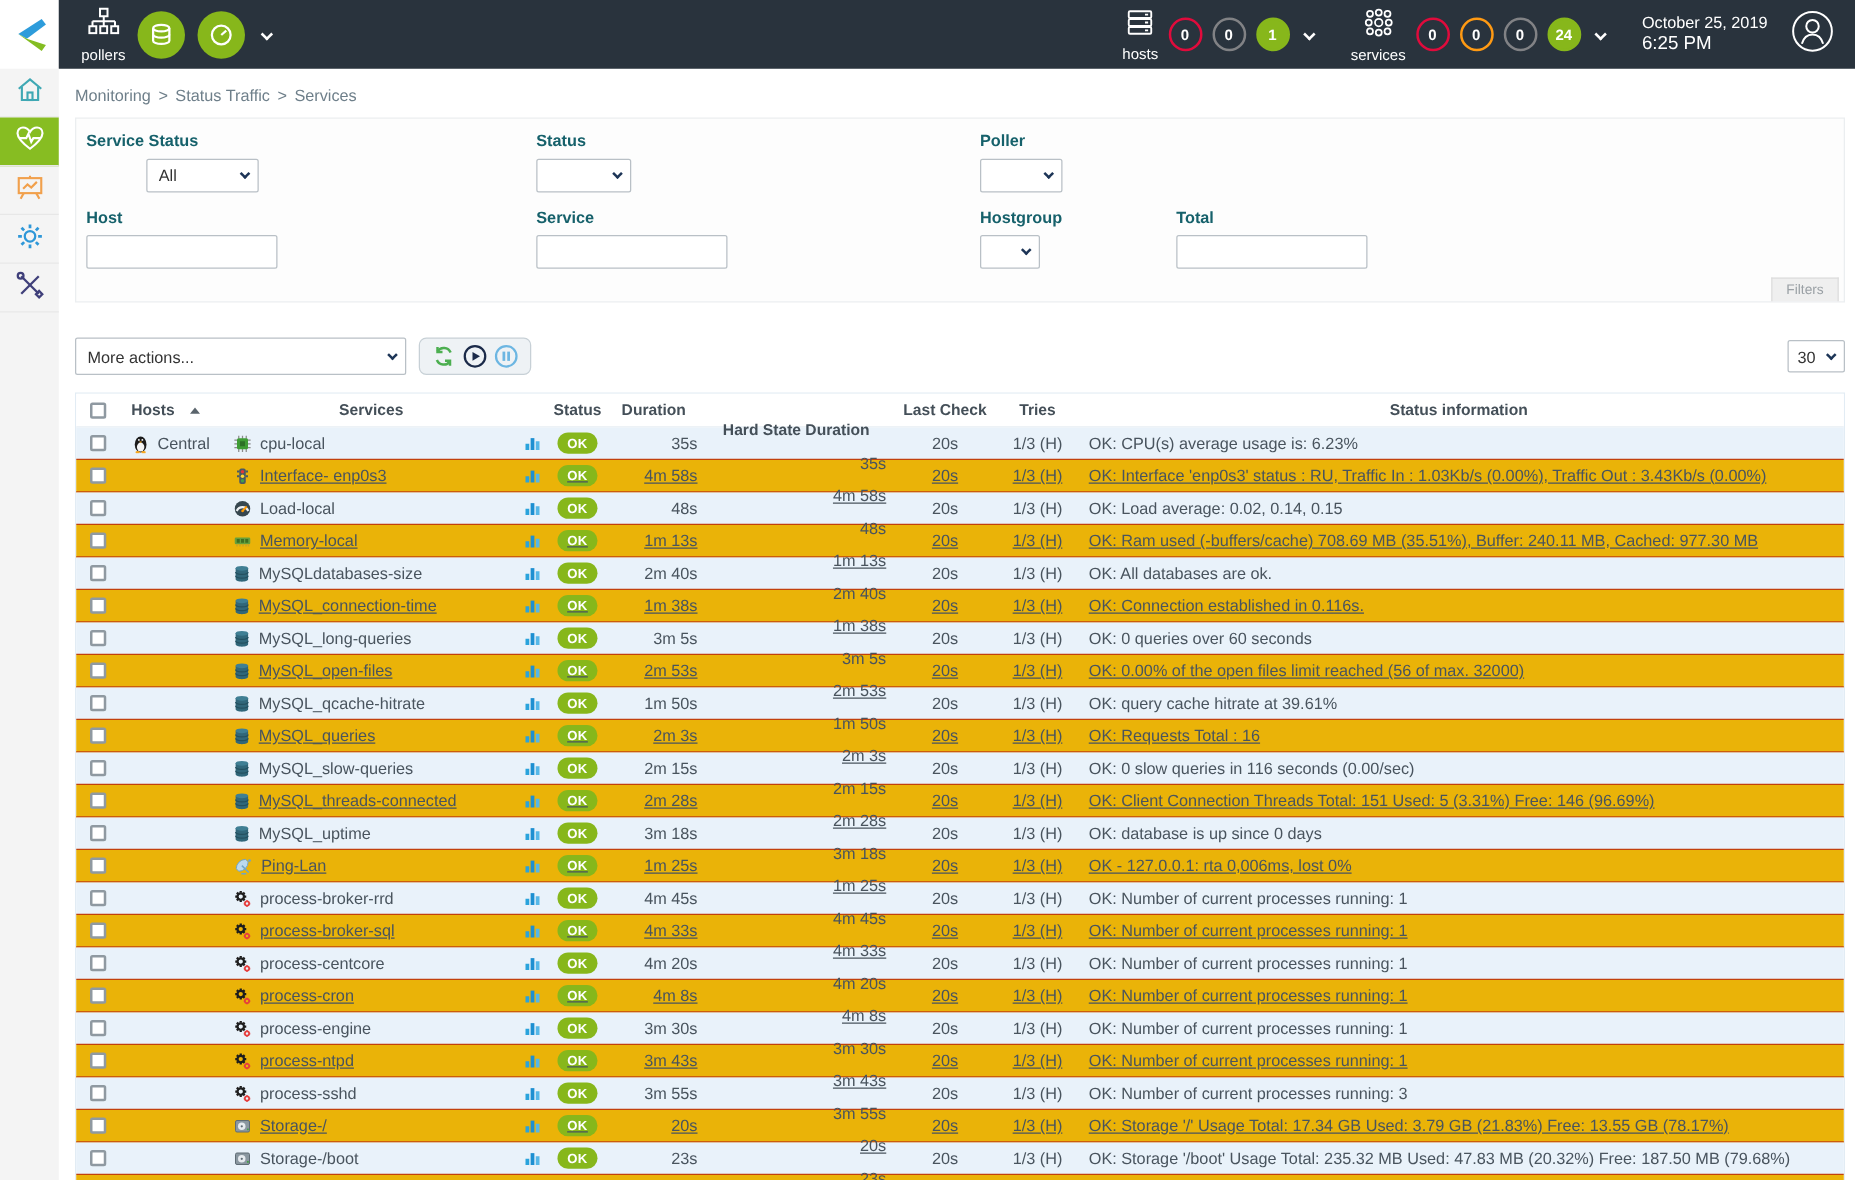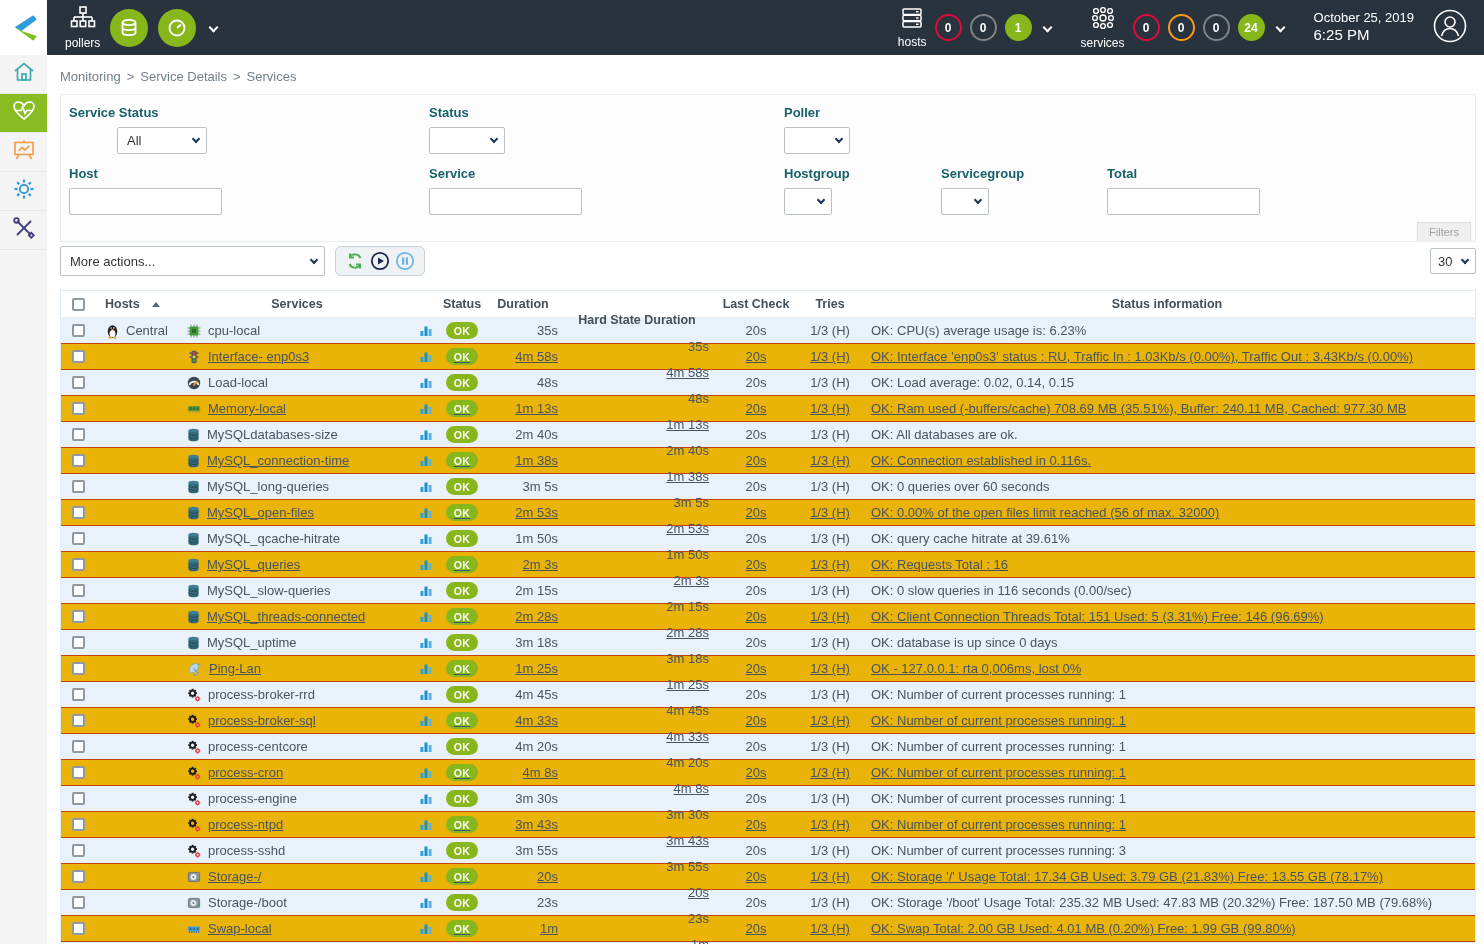--- a/index.html
+++ b/index.html
@@ -41,21 +41,21 @@
   .f-label { font-size:13px; font-weight:bold; color:#16616b; margin-bottom:7px; }
   .f-select, .f-input { height:27px; border:1px solid #b9c0c6; background:#fff; border-radius:2px; font-size:13px; color:#333;
      font-family:"Liberation Sans", sans-serif; }
   .sel-wrap { position:relative; display:inline-block; }
   .sel-wrap select { appearance:none; -webkit-appearance:none; padding:0 22px 0 9px; width:100%; height:27px;
      border:1px solid #b9c0c6; background:#fff; border-radius:2px; font-size:13px; color:#333; font-family:"Liberation Sans", sans-serif;}
   .sel-wrap .sel-chev { position:absolute; right:8px; top:9px; width:6px; height:6px; border-right:2px solid #1d3557; border-bottom:2px solid #1d3557; transform:rotate(45deg); pointer-events:none; }
   .filters-tab { position:absolute; right:4px; bottom:0; background:#efefef; border:1px solid #ddd; border-bottom:none;
      font-size:11px; color:#9aa0a5; padding:3px 11px; }
 
-  .toolbar { display:flex; align-items:center; margin-top:4px; }
+  .toolbar { display:flex; align-items:center; margin-top:28px; }
   .btn-group { display:flex; align-items:center; gap:5px; margin-left:10px; border:1px solid #c7d0d6; background:#eef2f5; border-radius:6px; padding:4px 9px; }
   .btn-group .tb { cursor:pointer; display:flex; }
 
   
   .svc-table { margin-top:14px; border:1px solid #e2ecf4; }
   .t-row { display:flex; align-items:center; height:26px; border-bottom:1px solid #c2410c; font-size:13px; color:#49545e; }
   .t-row.head { height:27px; background:#fff; font-weight:bold; font-size:12.5px; color:#444f58; border-bottom:1px solid #e8eef4;}
   .t-row.odd  { background:#e9f2fa; }
   .t-row.even { background:#eab308;text-decoration:underline; }
   .c-check { width:34px; display:flex; justify-content:center; }
@@ -223,21 +223,21 @@
           <line x1="5" y1="5" x2="19" y2="19"></line>
           <line x1="19" y1="5" x2="5" y2="19"></line>
           <circle cx="4.5" cy="4.5" r="2.3"></circle>
           <rect x="17.5" y="17.5" width="3.6" height="3.6" transform="rotate(45 19.3 19.3)"></rect>
         </svg></span>
     </div>
   </div>
 
 <div class="main">
   <div class="breadcrumb">
-    <span>Monitoring</span><span class="sep">&gt;</span><span>Service Details</span><span class="sep">&gt;</span><span>Services</span>
+    <span>Monitoring</span><span class="sep">&gt;</span><span>Status Traffic</span><span class="sep">&gt;</span><span>Services</span>
   </div>
 
   <div class="filter-panel">
     <div class="filter-grid">
       <div>
         <div class="f-label">Service Status</div>
         <span class="sel-wrap" style="width:138px;padding-left:48px;">
           <select><option>All</option></select>
           <span class="sel-chev"></span>
         </span>
@@ -261,27 +261,20 @@
       <div>
         <div class="f-label">Host</div>
         <input class="f-input" style="width: 153px; padding: 0px 8px;" value="">
       </div>
       <div>
         <div class="f-label">Service</div>
         <input class="f-input" style="width: 153px; padding: 0px 8px;" value="">
       </div>
       <div>
         <div class="f-label">Hostgroup</div>
-        <span class="sel-wrap" style="width:48px;">
-          <select><option></option></select>
-          <span class="sel-chev"></span>
-        </span>
-      </div>
-      <div>
-        <div class="f-label">Servicegroup</div>
         <span class="sel-wrap" style="width:48px;">
           <select><option></option></select>
           <span class="sel-chev"></span>
         </span>
       </div>
       <div>
         <div class="f-label">Total</div>
         <input class="f-input" style="width: 153px; padding: 0px 8px;" value="">
       </div>
     </div>

